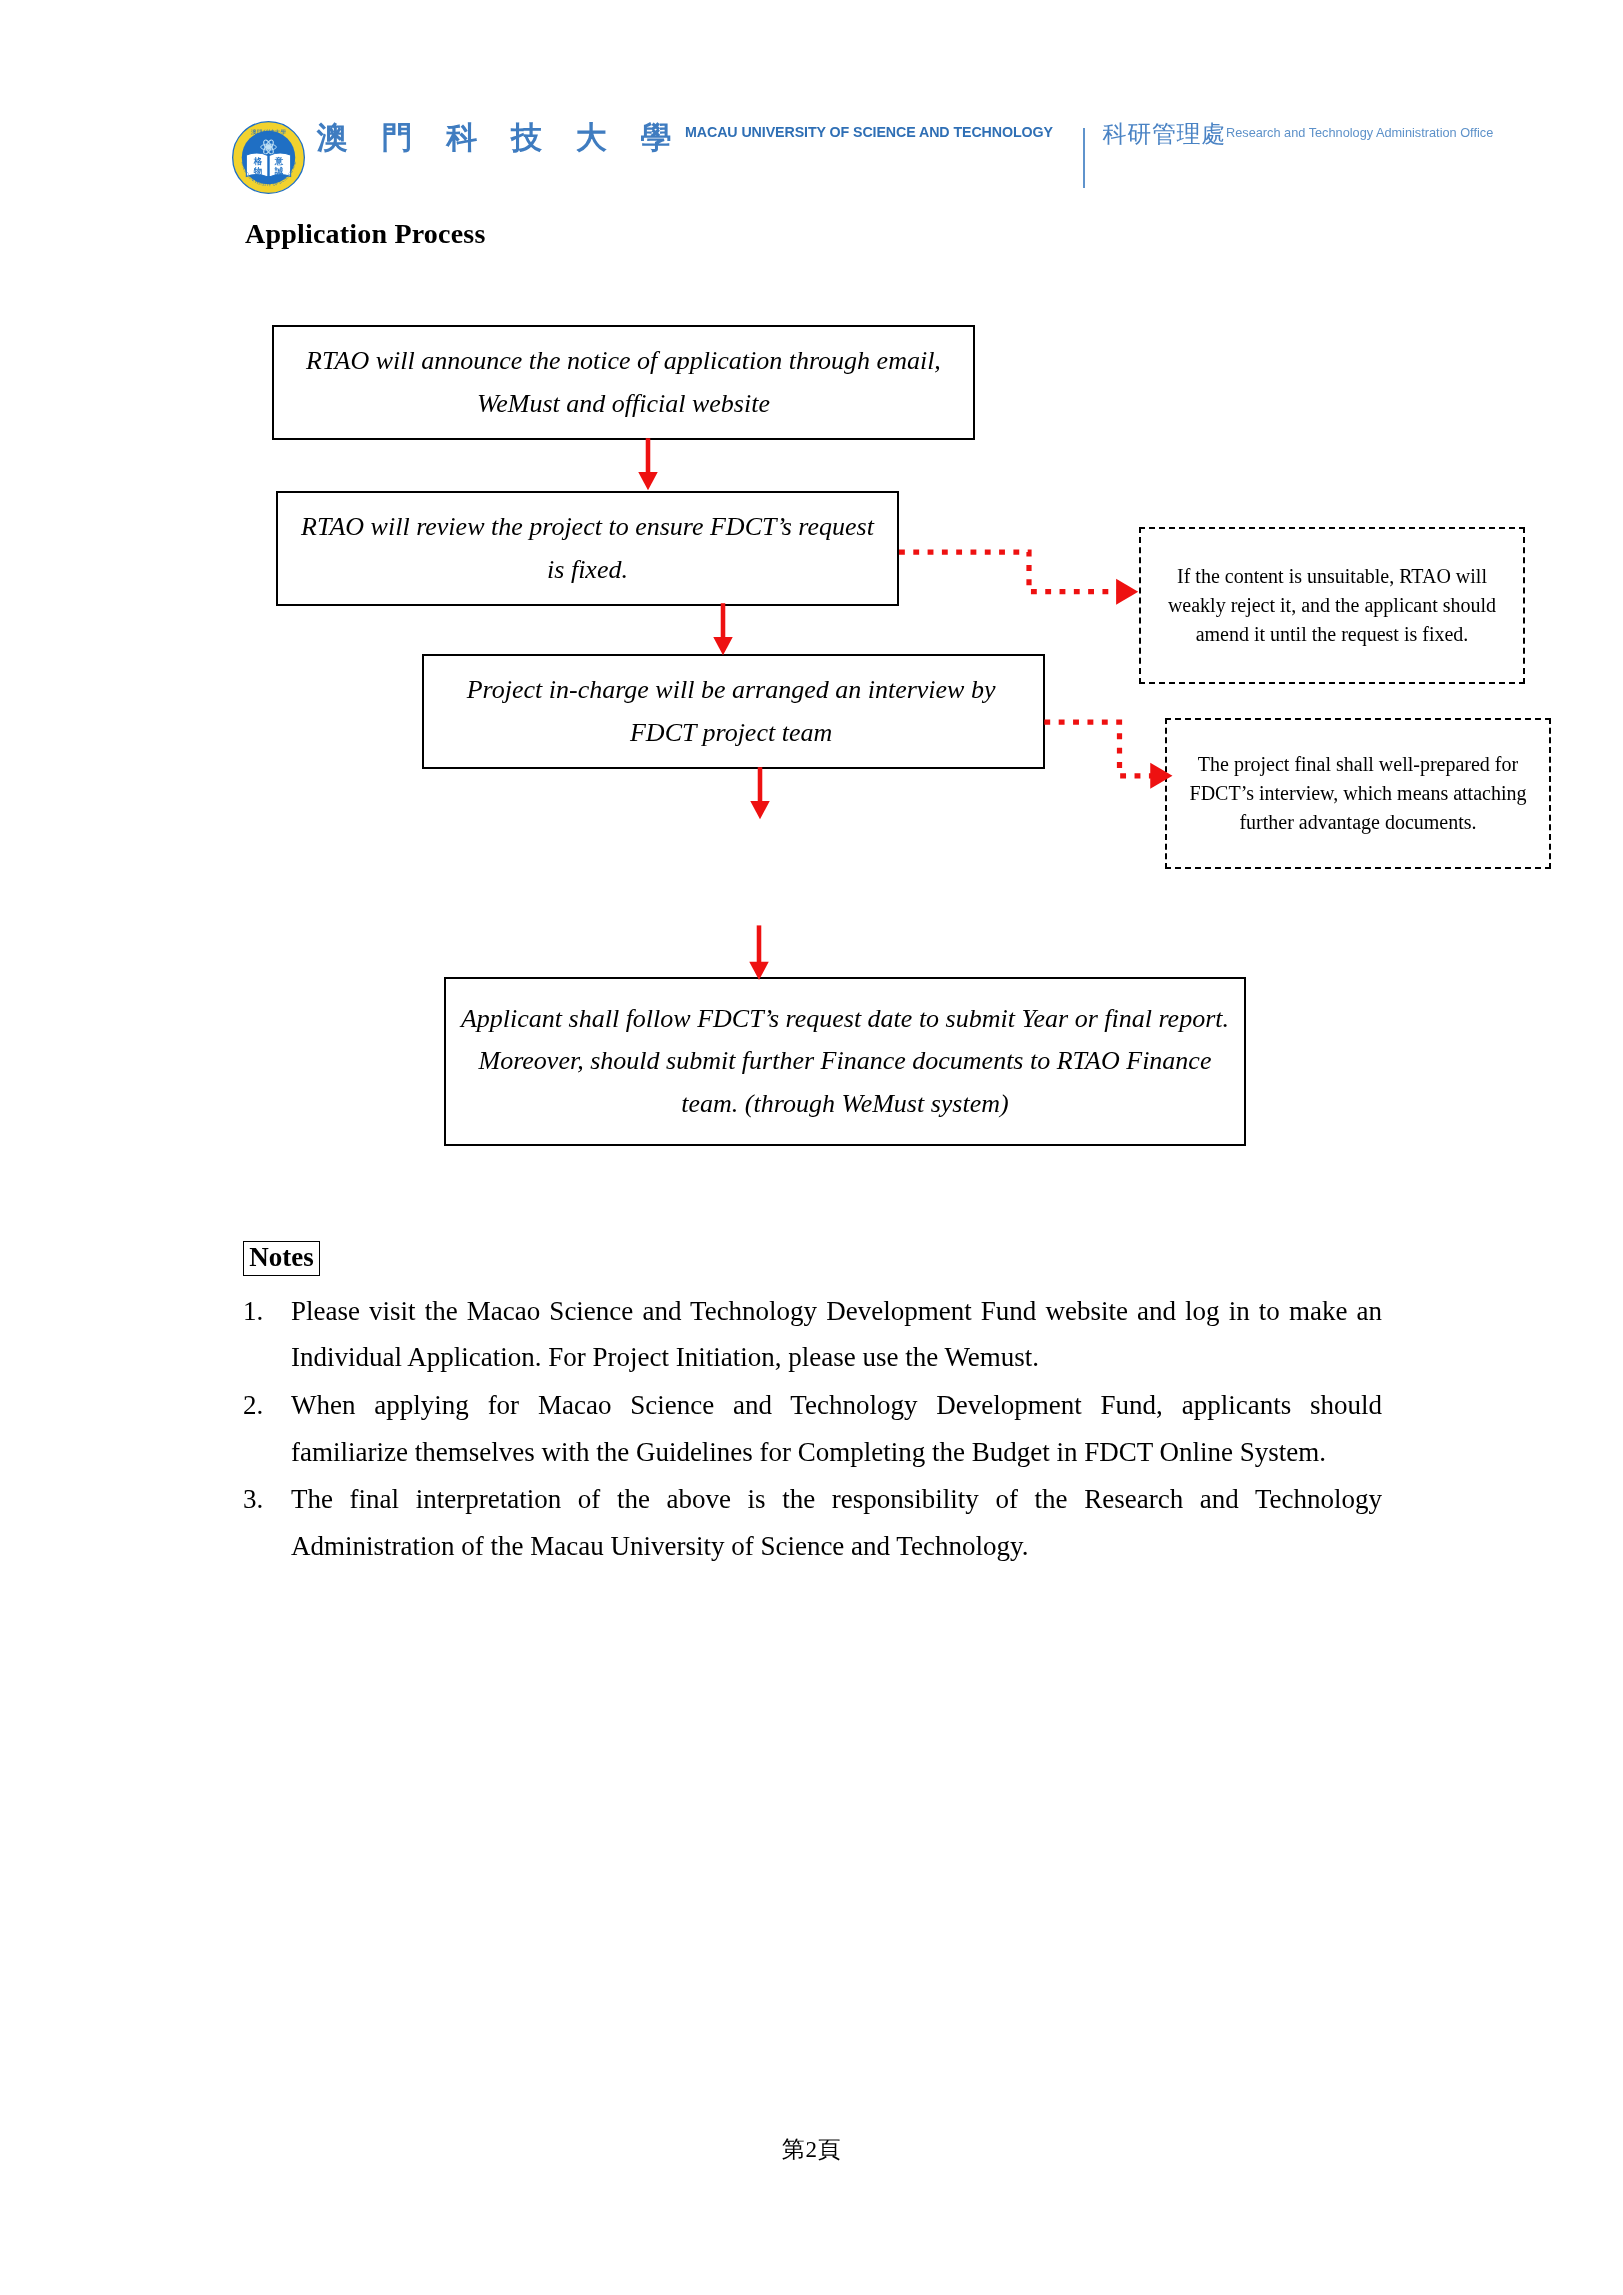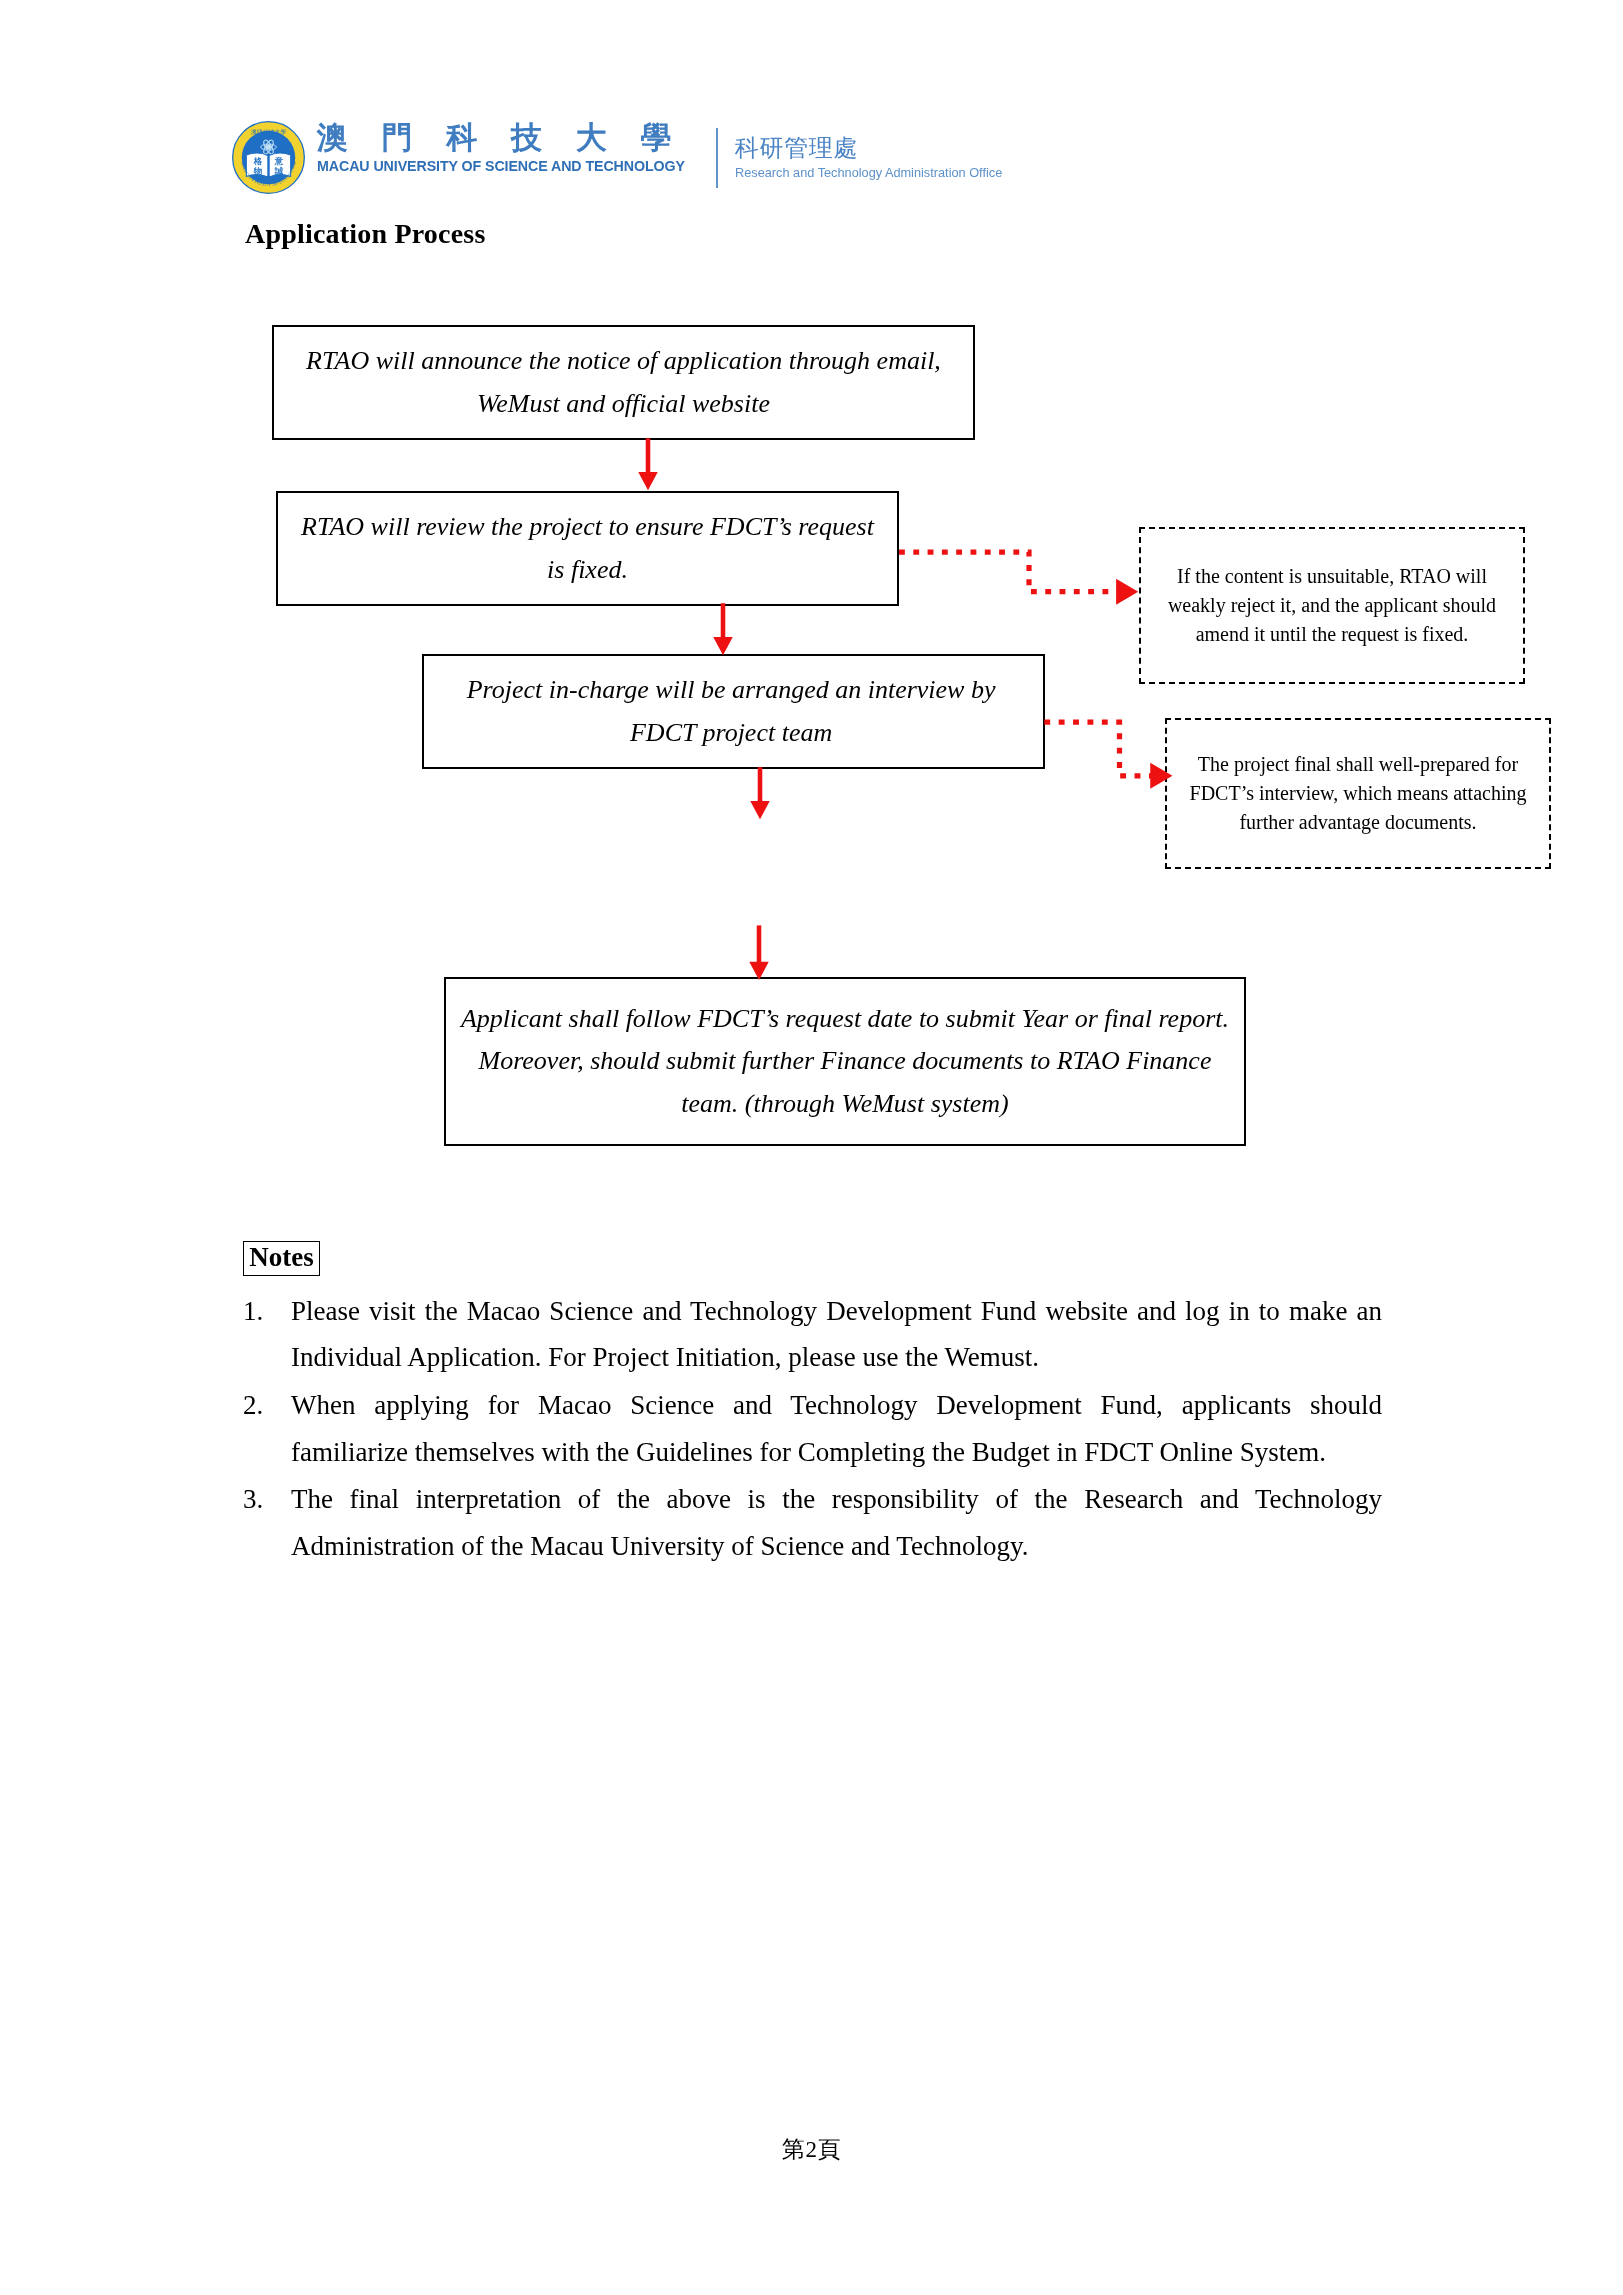--- a/index.html
+++ b/index.html
@@ -33,22 +33,22 @@
     position: relative;
     width: 73px;
     height: 73px;
     flex: 0 0 73px;
   }
   .crest svg { display: block; width: 73px; height: 73px; }
 
   .uni-block {
     margin-left: 11.8px;
     display: flex;
-    flex-direction: column;
-    justify-content: flex-start;
+    flex-direction: row;
+    justify-content: space-between;
     height: 73px;
   }
   .uni-cn {
     color: #3f7cc0;
     font-family: "Liberation Serif", serif;
     font-size: 31px;
     font-weight: 700;
     letter-spacing: 13px;
     line-height: 1.08;
     white-space: nowrap;
@@ -67,21 +67,21 @@
   }
   .lh-divider {
     width: 2px;
     height: 60px;
     background: #5f93cc;
     margin: 0 17px 0 19.6px;
     flex: 0 0 2px;
   }
   .office-block {
     display: flex;
-    flex-direction: column;
+    flex-direction: row;
     justify-content: center;
     height: 73px;
   }
   .office-cn {
     color: #4a83c4;
     font-family: "Liberation Sans", sans-serif;
     font-size: 24px;
     font-weight: 400;
     line-height: 1.1;
     letter-spacing: 0.7px;

